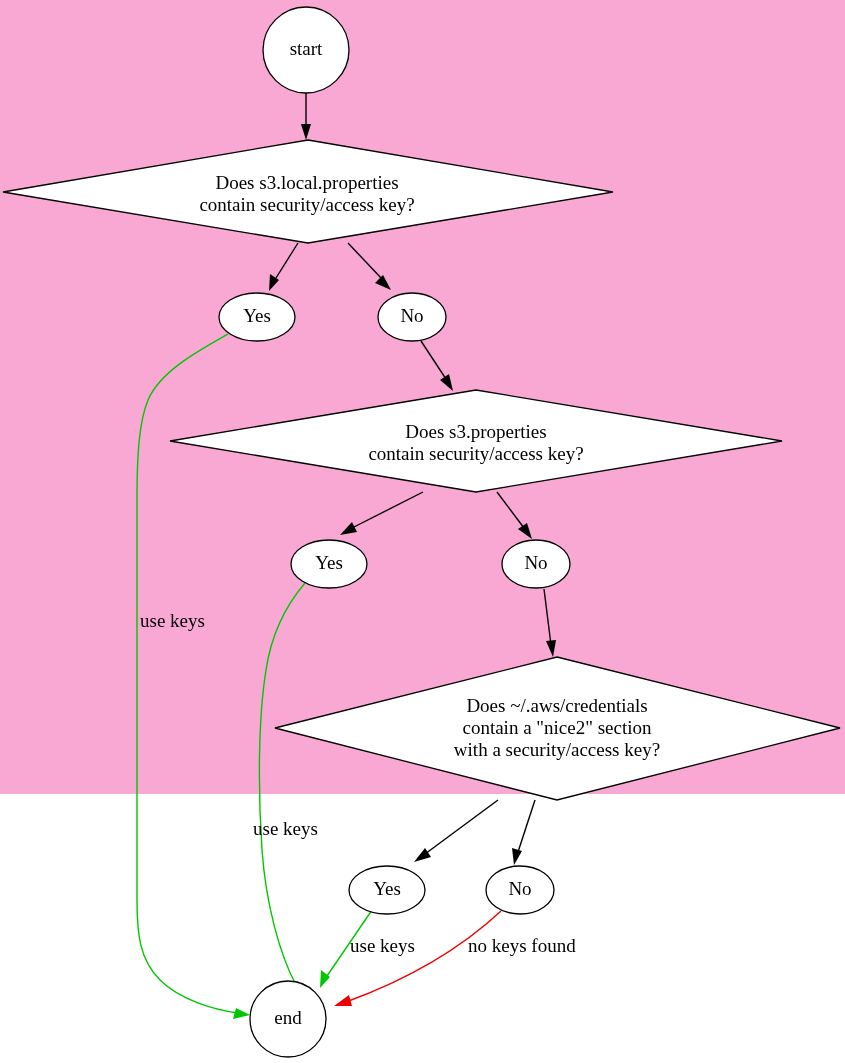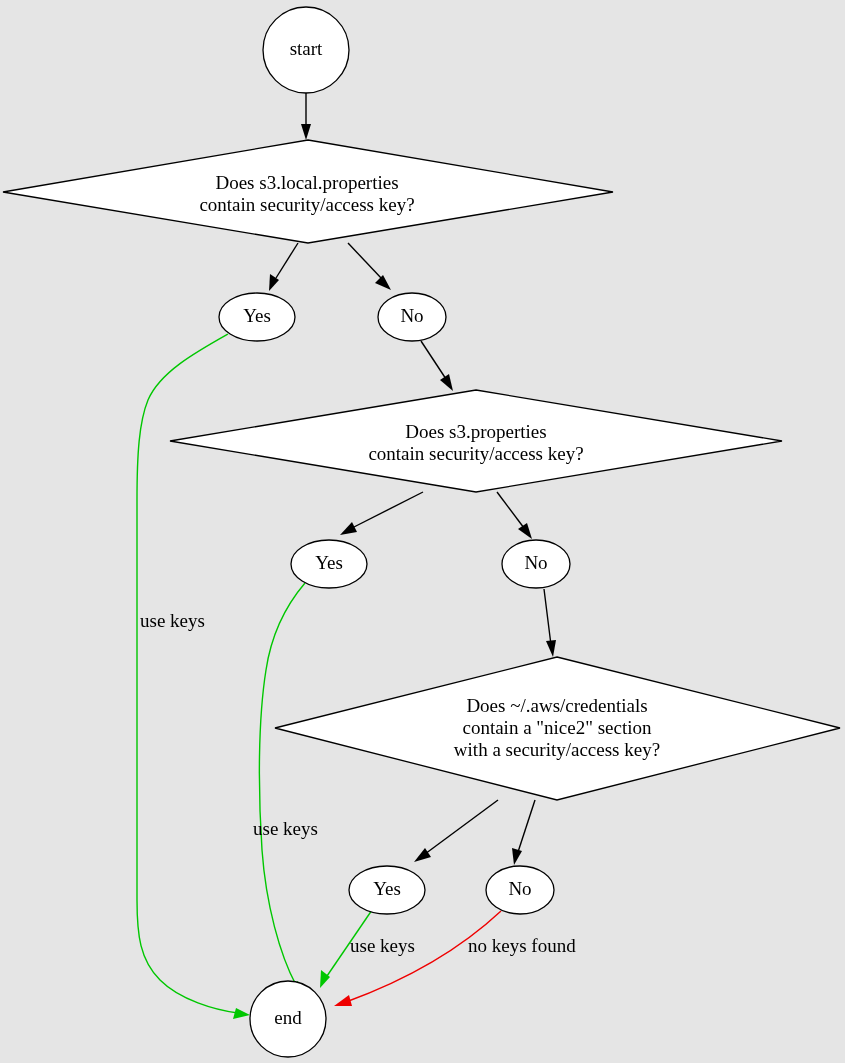--- a/index.html
+++ b/index.html
@@ -9,22 +9,22 @@
   }
   body {
     width: 845px;
     height: 1063px;
     font-family: "Liberation Serif", "DejaVu Serif", serif;
     overflow: hidden;
   }
   #flowchart-root {
     position: relative;
     width: 845px;
-    height: 1063px;
-    background: #e5e5e5;
+    height: 794px;
+    background: #f9a8d4;
   }
   svg#graph {
     display: block;
     width: 845px;
     height: 1063px;
   }
   .node-shape {
     fill: #ffffff;
     stroke: #000000;
     stroke-width: 1.3;

